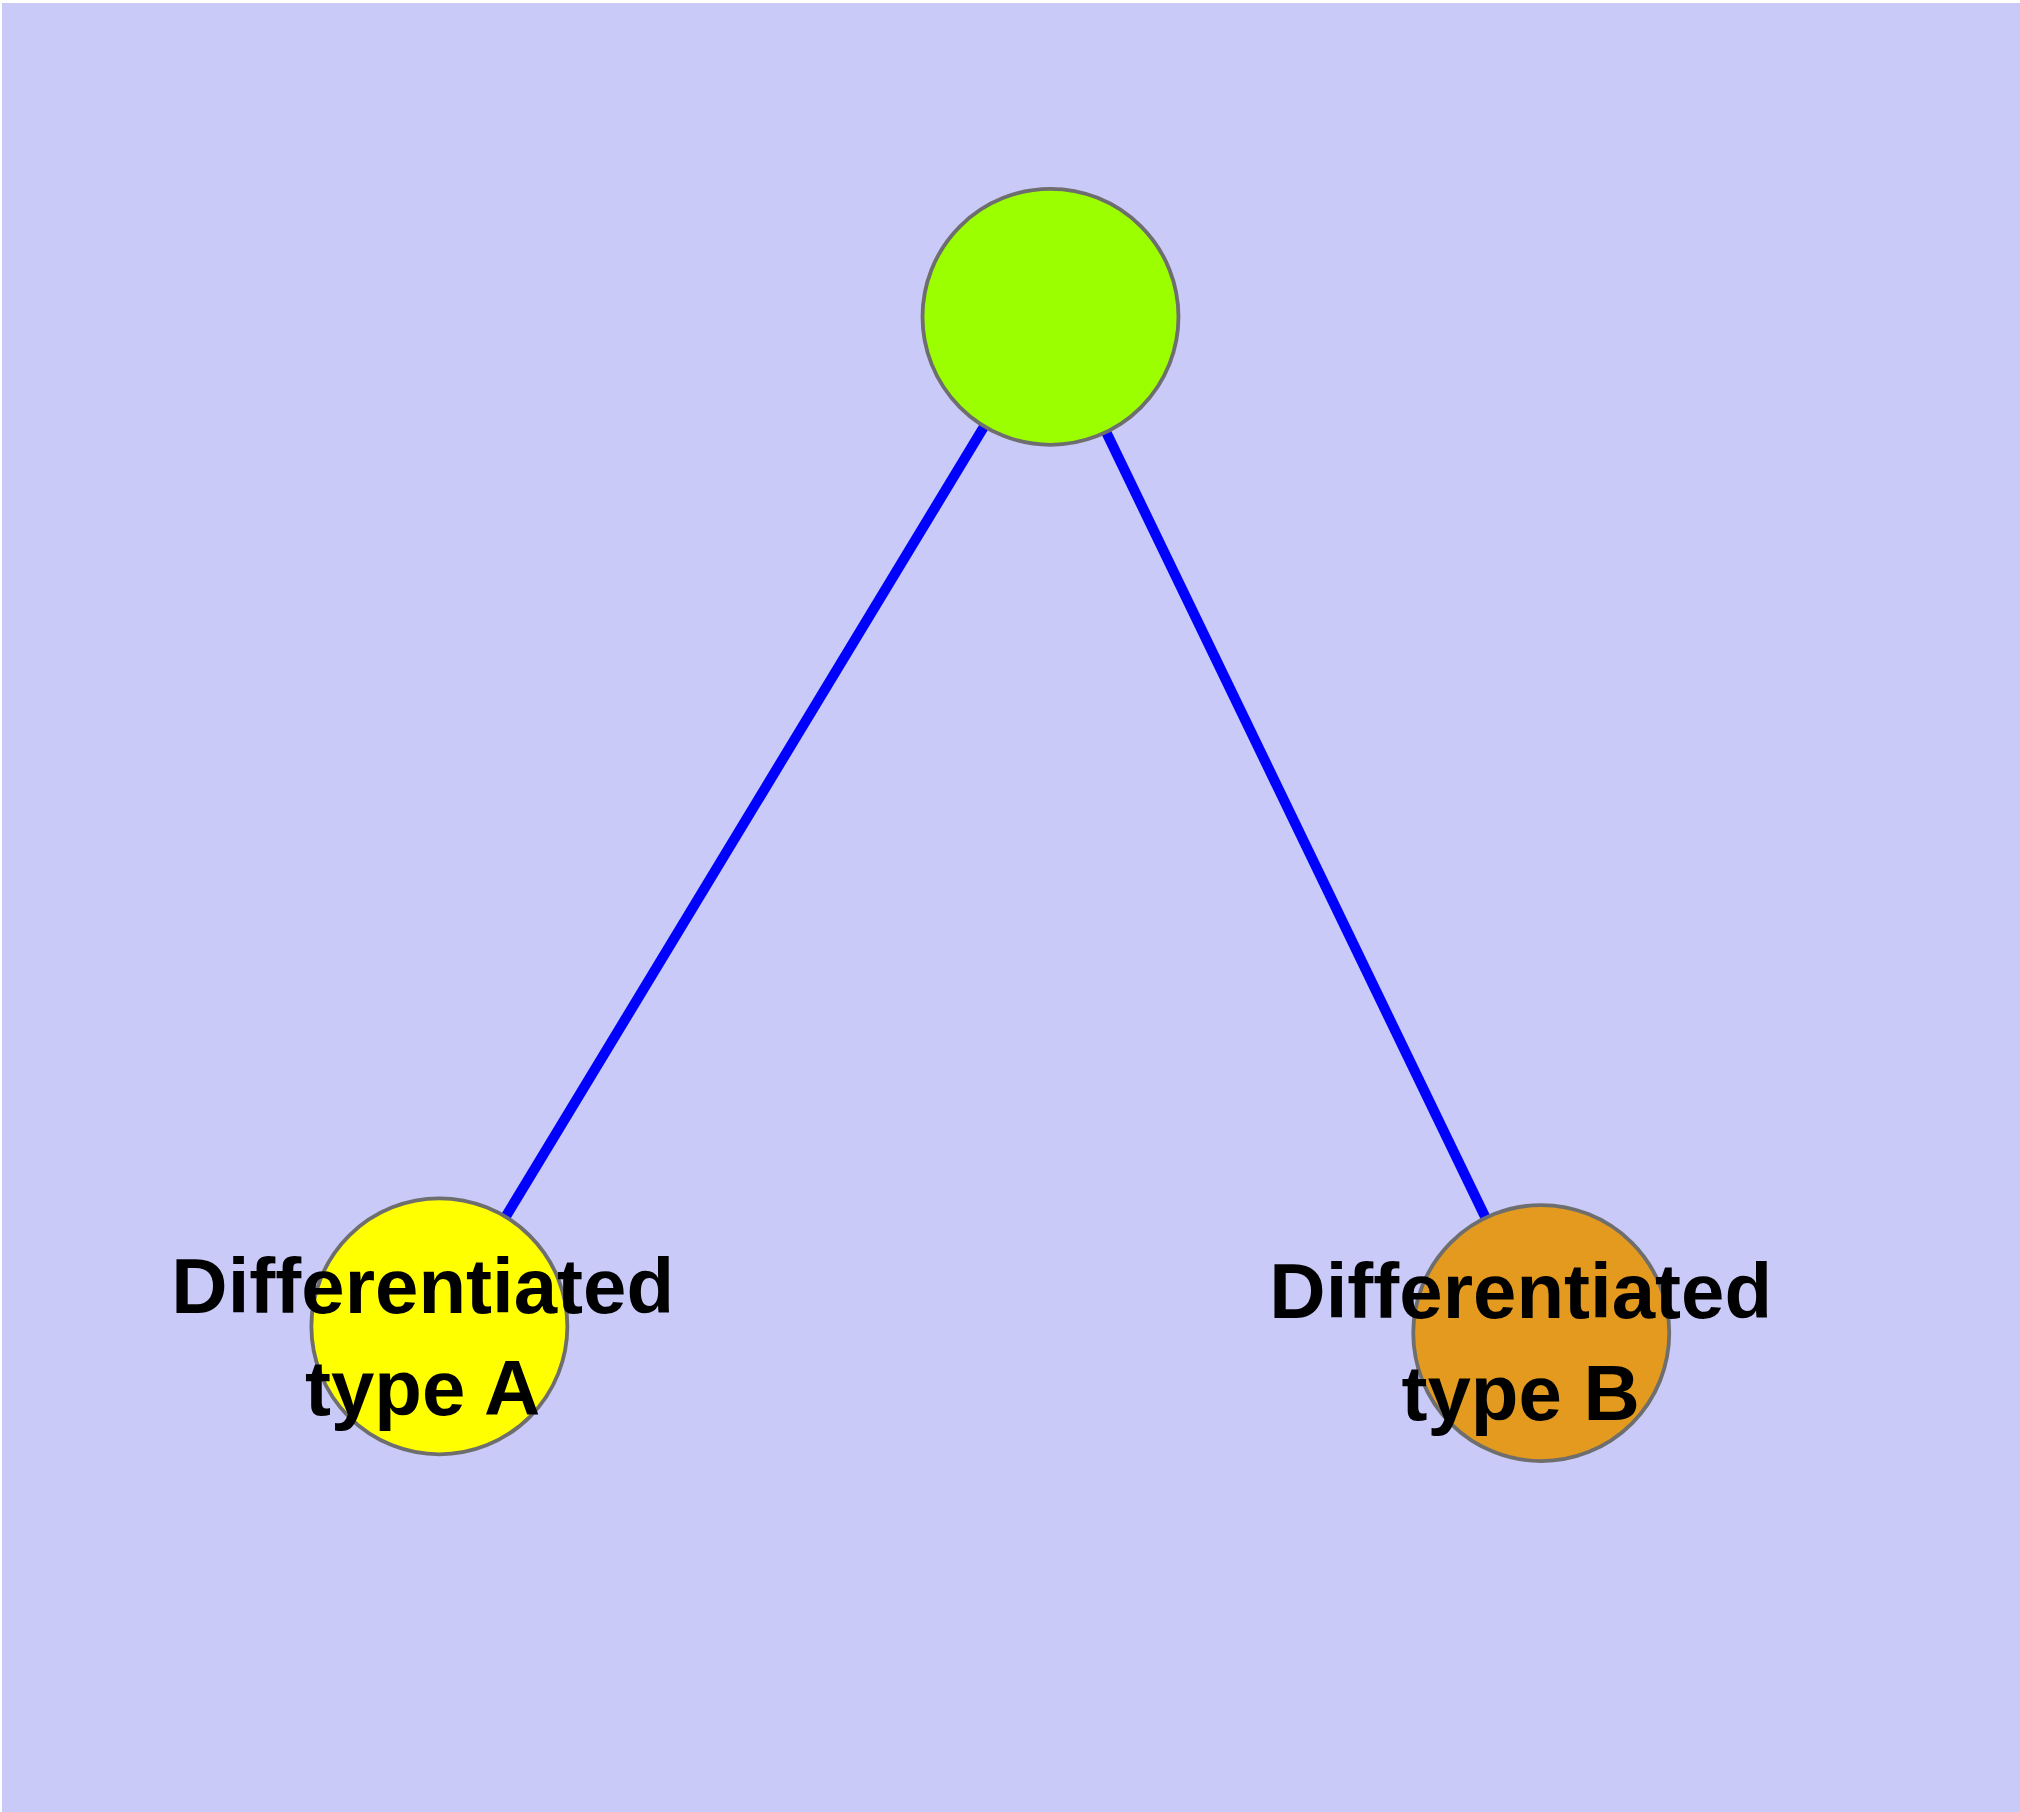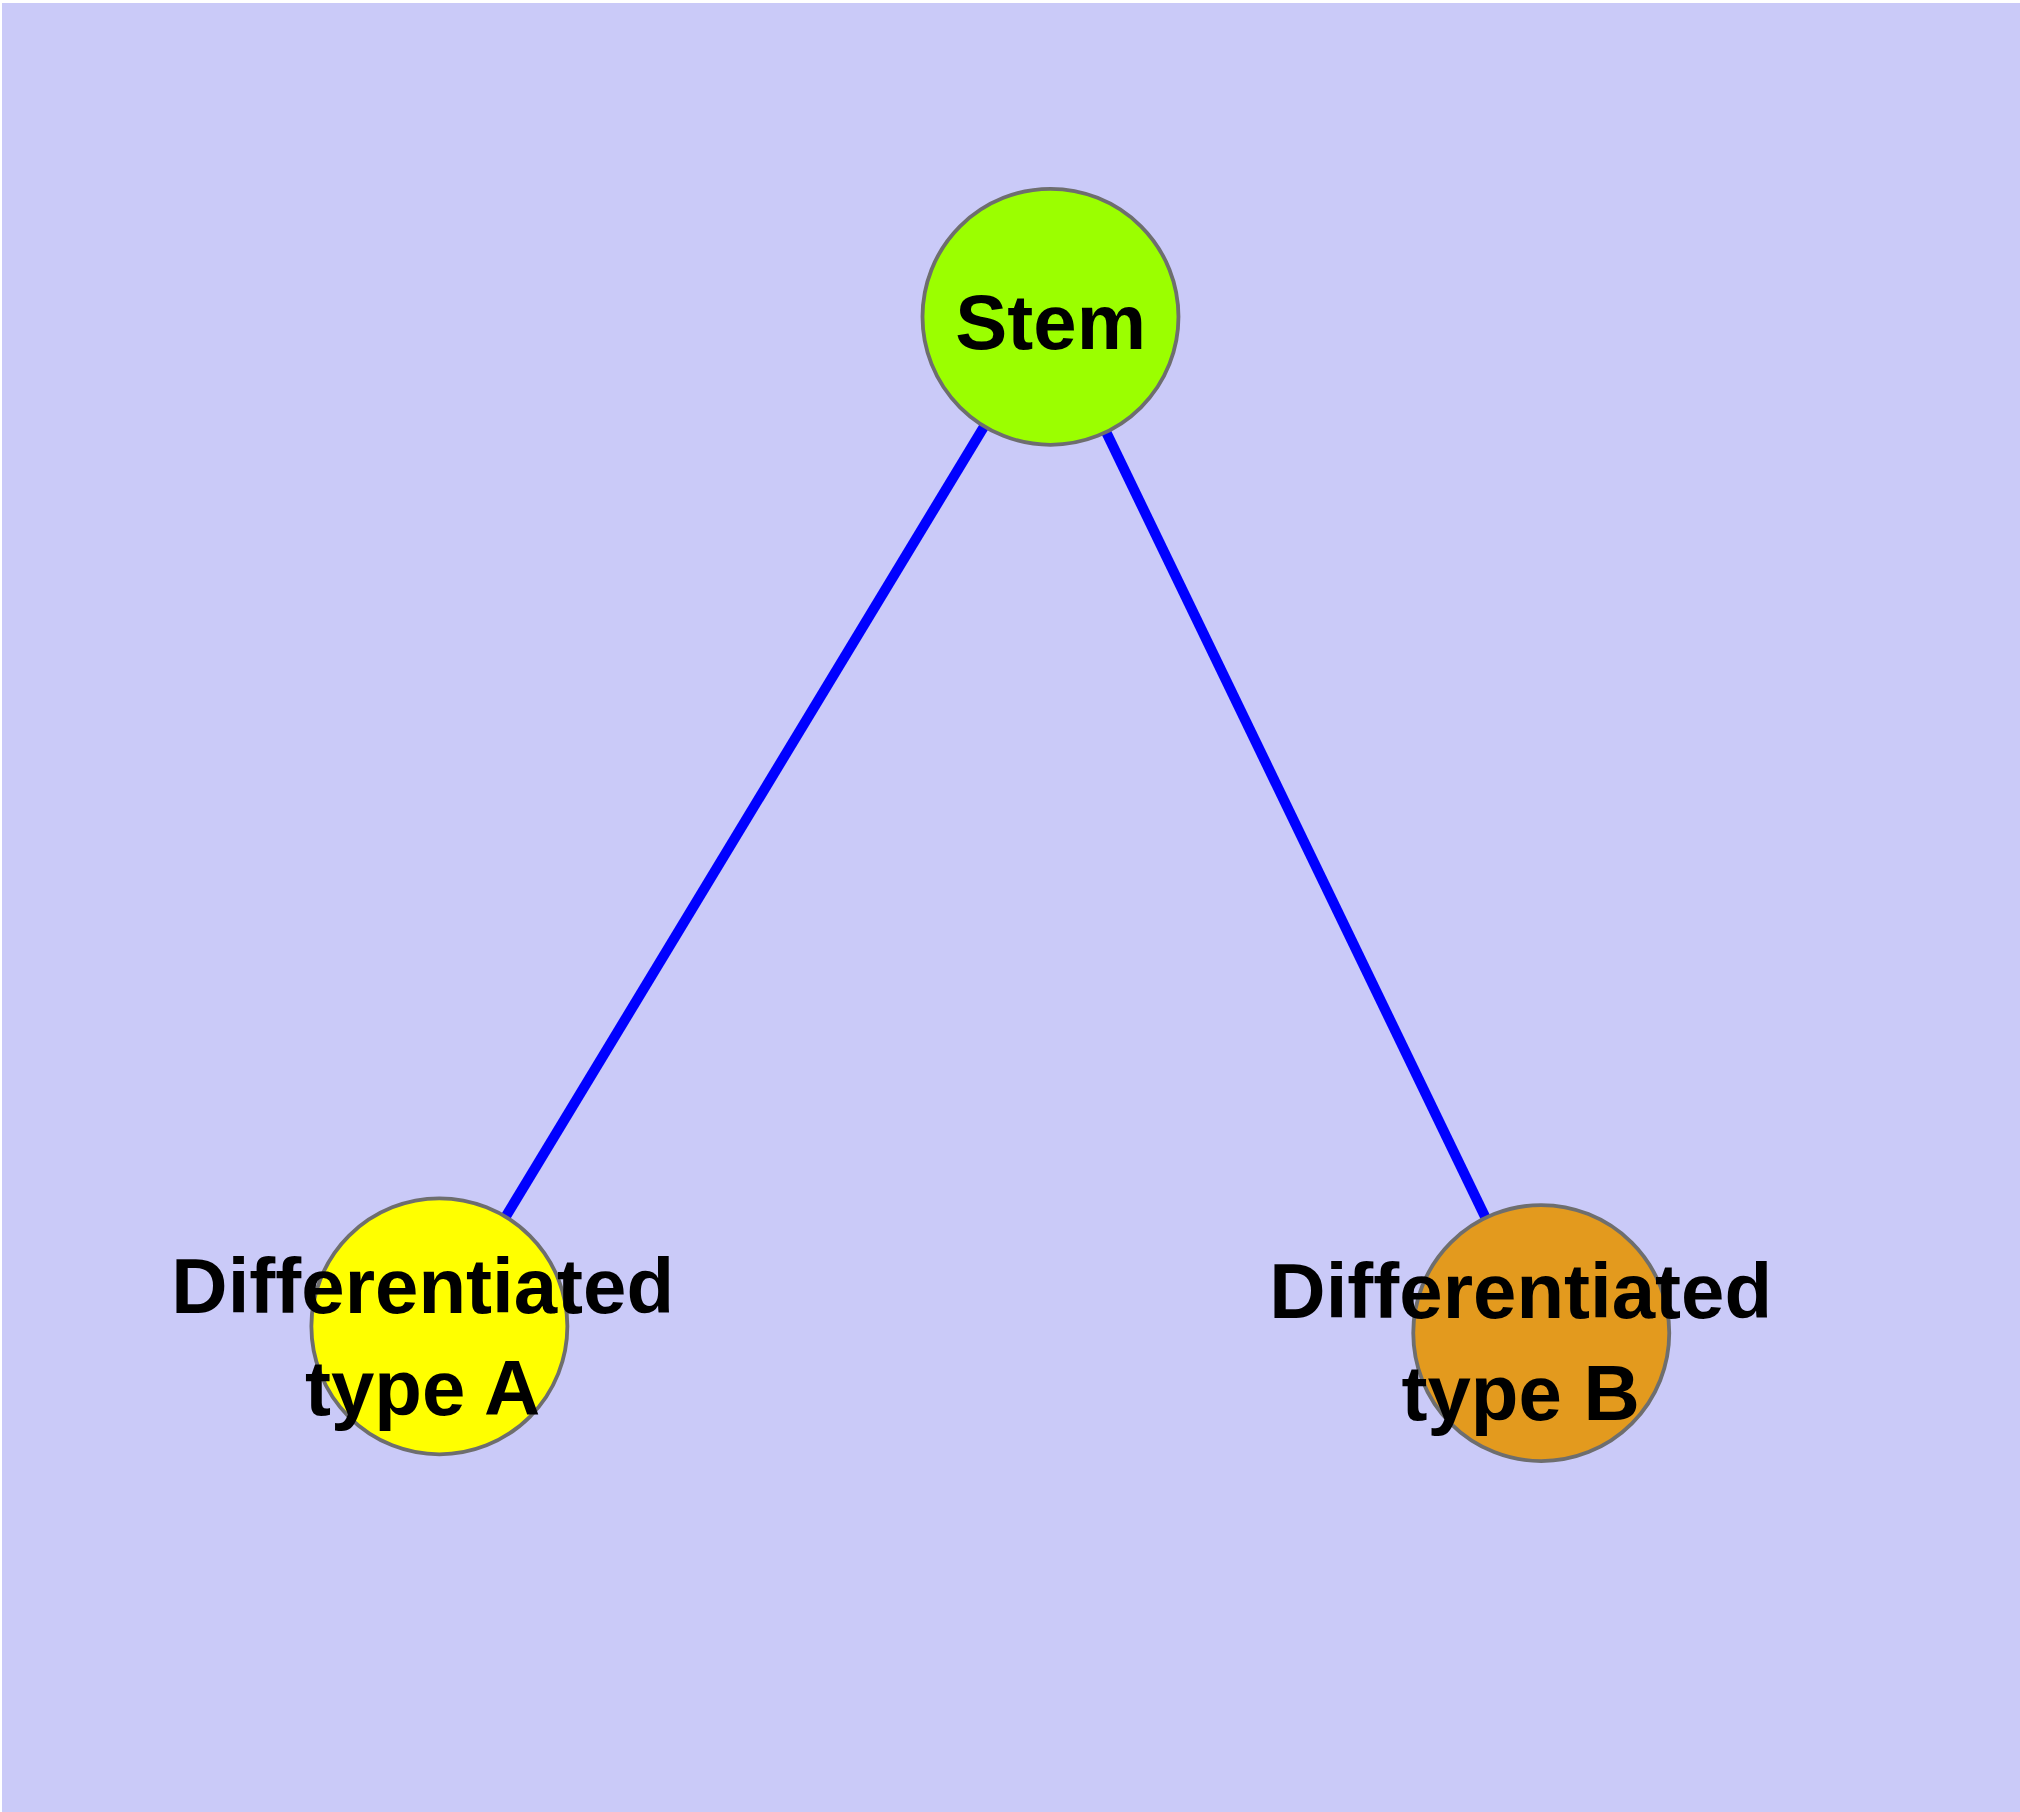--- a/index.html
+++ b/index.html
@@ -63,21 +63,20 @@
     <svg class="graph-svg" viewBox="0 0 2382 2135">
 
       <line class="edge-line" x1="1237" y1="370" x2="516" y2="1561" stroke="#0000ff"></line>
       <line class="edge-line" x1="1237" y1="370" x2="1816" y2="1569" stroke="#0000ff"></line>
 
       <circle class="node-circle" cx="1237" cy="370" r="151" fill="#9bff00" stroke="#6e6e6e"></circle>
       <circle class="node-circle" cx="516" cy="1561" r="151" fill="#ffff00" stroke="#6e6e6e"></circle>
       <circle class="node-circle" cx="1816" cy="1569" r="151" fill="#e39a1e" stroke="#6e6e6e"></circle>
     </svg>
 
-    <div class="node-label stem">Stem</div>
     <div class="node-label type-a">Differentiated
 type A</div>
     <div class="node-label type-b">Differentiated
 type B</div>
 
   </div>
 </div>
 
 
 </body></html>

